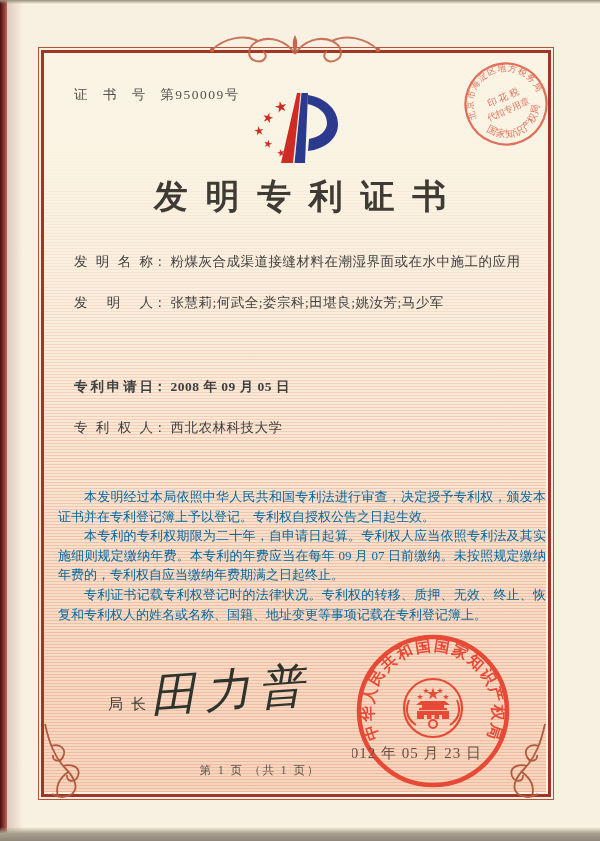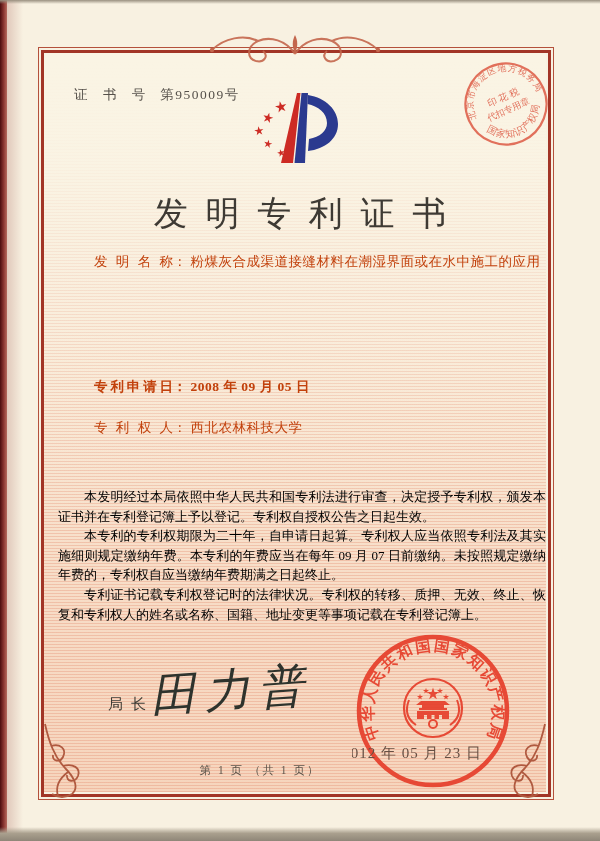--- a/index.html
+++ b/index.html
@@ -29,27 +29,27 @@
       linear-gradient(180deg,#faf2e2 0%,#f9ead7 40%,#f7dcc6 75%,#f6d5bd 100%);}
   .ornament-top{position:absolute;left:200px;top:31px;}
   .flourish{position:absolute;top:720px;}
   .fl-right{left:498px;}
   .fl-left{left:42px;transform:scaleX(-1);}
   .cert-no{position:absolute;left:74px;top:86px;font-size:13.5px;color:#55504a;}
   .cert-no .lbl{letter-spacing:6px;margin-top:44px;}
   .cert-no .num{margin-left:9px;letter-spacing:1.5px;}
   .logo{position:absolute;left:248px;top:92px;}
   .title{position:absolute;left:0;top:174px;width:600px;text-align:center;
-    font-size:34px;font-weight:normal;color:#3e3a34;letter-spacing:.52em;padding-left:.52em;box-sizing:border-box;margin-top:17px;}
-  .row{position:absolute;left:74px;width:470px;font-size:13.5px;line-height:20px;color:#c2410c;white-space:nowrap;margin-left:20px;}
+    font-size:34px;font-weight:bold;color:#3e3a34;letter-spacing:.52em;padding-left:.52em;box-sizing:border-box;}
+  .row{position:absolute;left:74px;width:470px;font-size:13.5px;line-height:20px;color:#404040;white-space:nowrap;}
   .row .lbl{display:inline-block;width:79px;text-align:justify;text-align-last:justify;vertical-align:top;}
   .row .val{margin-left:4px;letter-spacing:.5px;}
   .r0{top:252px;}.r1{top:293px;}.r2{top:335px;}.r3{top:377px;font-weight:bold;}.r4{top:418px;}.r5{top:460px;}
   .body-text{position:absolute;left:58px;top:487px;width:488px;font-size:13px;
-    line-height:19.6px;color:#000000;text-align:justify;}
+    line-height:19.6px;color:#0369a1;text-align:justify;}
   .body-text p{margin:0;text-indent:2em;}
   .sig-title{position:absolute;left:108px;top:695px;font-size:15px;letter-spacing:8px;color:#3c3a34;}
   .sig-name{position:absolute;left:150px;top:660px;font-size:46px;color:#2e332d;
     font-style:italic;letter-spacing:8px;transform:rotate(-4deg);}
   .seal-svg{position:absolute;left:352px;top:630px;opacity:.93;}
   .stamp-svg{position:absolute;left:444px;top:42px;opacity:.85;}
   .footer{position:absolute;left:38px;top:763px;width:444px;text-align:center;
     font-size:11.5px;letter-spacing:2px;color:#5c544a;}
   svg text{font-family:"Liberation Serif","DejaVu Serif",serif;}
 </style>
@@ -108,20 +108,23 @@
     <use href="#star" transform="translate(11,39) scale(4.8) rotate(-8)" fill="#cd2b24"></use>
     <use href="#star" transform="translate(20,52) scale(4.3) rotate(12)" fill="#cd2b24"></use>
     <use href="#star" transform="translate(33,61) scale(3.9) rotate(-15)" fill="#cd2b24"></use>
   </svg>
 
   <div class="title">发明专利证书</div>
 
   <div class="row r0">
     <span class="lbl">发明名称</span><span>：</span><span class="val">粉煤灰合成渠道接缝材料在潮湿界面或在水中施工的应用</span>
   </div>
+  <div class="row r1">
+    <span class="lbl">发明人</span><span>：</span><span class="val">张慧莉;何武全;娄宗科;田堪良;姚汝芳;马少军</span>
+  </div>
   <div class="row r3">
     <span class="lbl">专利申请日</span><span>：</span><span class="val">2008 年 09 月 05 日</span>
   </div>
   <div class="row r4">
     <span class="lbl">专利权人</span><span>：</span><span class="val">西北农林科技大学</span>
   </div>
 
   <div class="body-text">
     <p>本发明经过本局依照中华人民共和国专利法进行审查，决定授予专利权，颁发本证书并在专利登记簿上予以登记。专利权自授权公告之日起生效。</p>
     <p>本专利的专利权期限为二十年，自申请日起算。专利权人应当依照专利法及其实施细则规定缴纳年费。本专利的年费应当在每年 09 月 07 日前缴纳。未按照规定缴纳年费的，专利权自应当缴纳年费期满之日起终止。</p>

